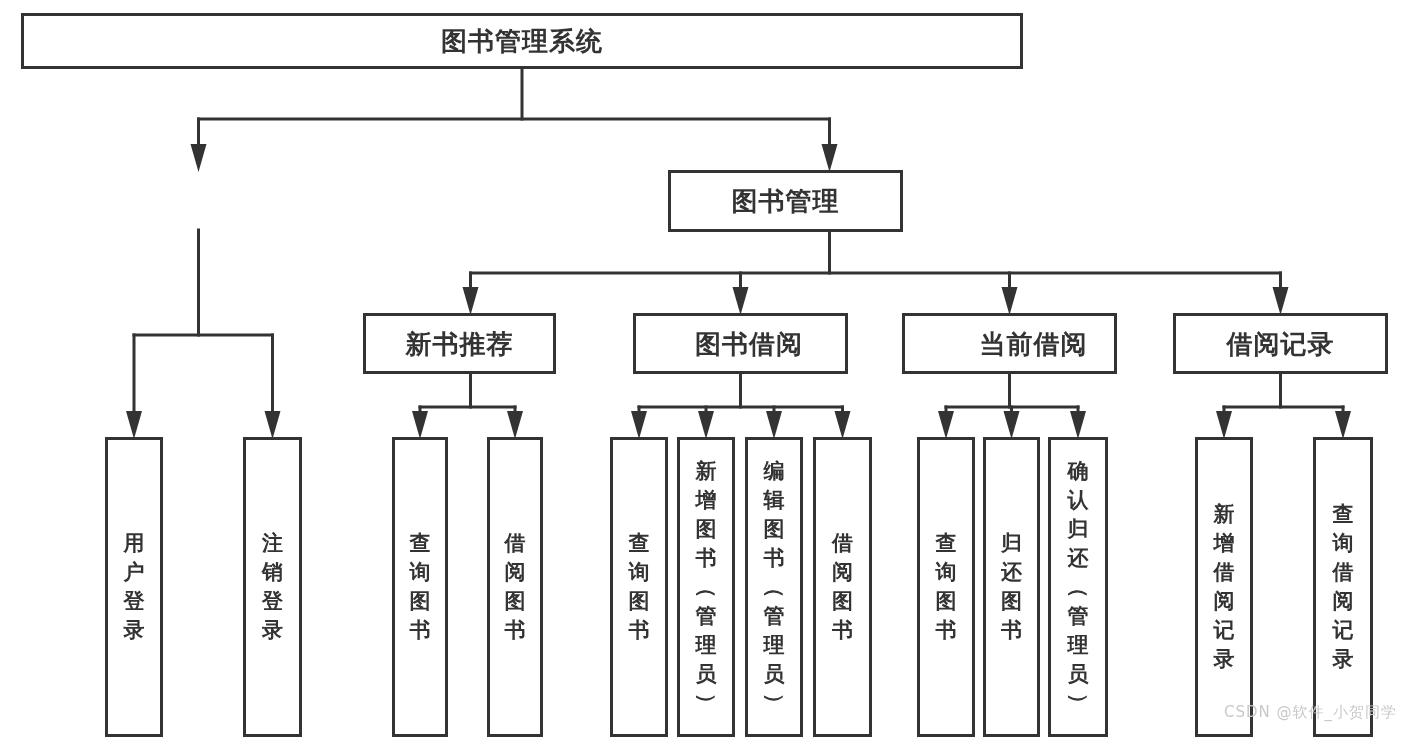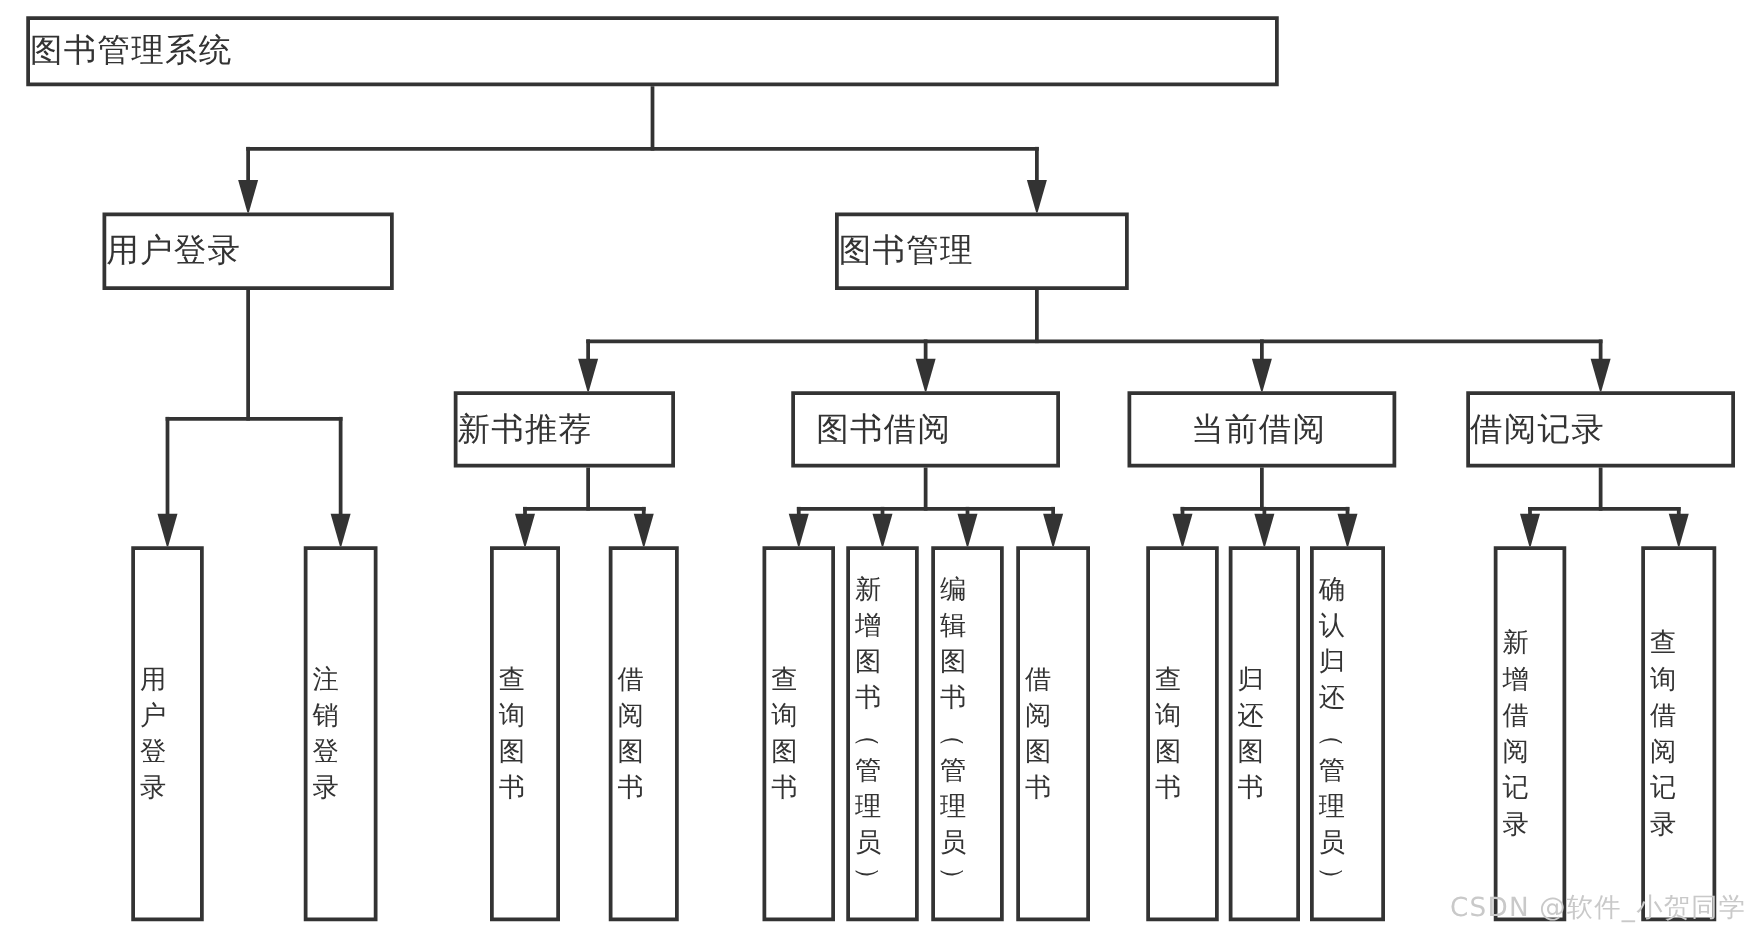--- a/index.html
+++ b/index.html
@@ -18,21 +18,23 @@
     font-family:"DejaVu Sans","Liberation Sans",sans-serif;
   }
   #connectors{position:absolute;left:0;top:0;width:1405px;height:747px;z-index:1;}
   .node{
     position:absolute;
     box-sizing:border-box;
     background:var(--boxbg);
     border:3px solid var(--border);
     display:flex;
     align-items:center;
+    justify-content:center;
     z-index:2;
+    font-weight:bold;
   }
   .node .lbl{
     color:var(--text);
     text-align:center;
   }
   .node.h .lbl{
     font-size:26px;
     line-height:1;
     white-space:nowrap;
     letter-spacing:1px;
@@ -49,22 +51,22 @@
     height:29px;
     width:29px;
     text-align:center;
   }
   .node.v .ch.paren{
     transform:rotate(90deg);
   }
   #watermark{
     position:absolute;
     right:8px;
-    bottom:7px;
-    font-size:21px;
+    bottom:25px;
+    font-size:15px;
     color:var(--wm);
     z-index:3;
     white-space:nowrap;
     letter-spacing:1px;
   }
 </style>
 </head>
 <body>
 
 <div id="canvas">
@@ -119,27 +121,24 @@
       <line x1="1224" y1="407" x2="1343" y2="407" stroke="#333333" stroke-width="3" stroke-linecap="square"></line>
       <line x1="1224" y1="407" x2="1224" y2="411" stroke="#333333" stroke-width="3" stroke-linecap="square"></line>
       <polygon points="1216,411 1232,411 1224,439" fill="#333333"></polygon>
       <line x1="1343" y1="407" x2="1343" y2="411" stroke="#333333" stroke-width="3" stroke-linecap="square"></line>
       <polygon points="1335,411 1351,411 1343,439" fill="#333333"></polygon>
     </svg>
   <div id="watermark">CSDN @软件_小贺同学</div>
 <div class="node h" style="left: 21px; top: 13px; width: 1002px; height: 56px;">
       <div class="lbl">图书管理系统</div>
     </div>
-    <div class="node h" style="left: 82px; top: 170px; width: 233px; height: 62px;">
-      <div class="lbl">用户登录</div>
-    </div>
     <div class="node h" style="left: 668px; top: 170px; width: 235px; height: 62px;">
       <div class="lbl">图书管理</div>
     </div>
-    <div class="node h" style="left: 363px; top: 313px; width: 177px; height: 61px;">
+    <div class="node h" style="left: 363px; top: 313px; width: 193px; height: 61px;">
       <div class="lbl">新书推荐</div>
     </div>
     <div class="node h" style="left: 633px; top: 313px; width: 215px; height: 61px; padding-left: 17px;">
       <div class="lbl">图书借阅</div>
     </div>
     <div class="node h" style="left: 902px; top: 313px; width: 215px; height: 61px; padding-left: 48px;">
       <div class="lbl">当前借阅</div>
     </div>
     <div class="node h" style="left: 1173px; top: 313px; width: 215px; height: 61px;">
       <div class="lbl">借阅记录</div>

